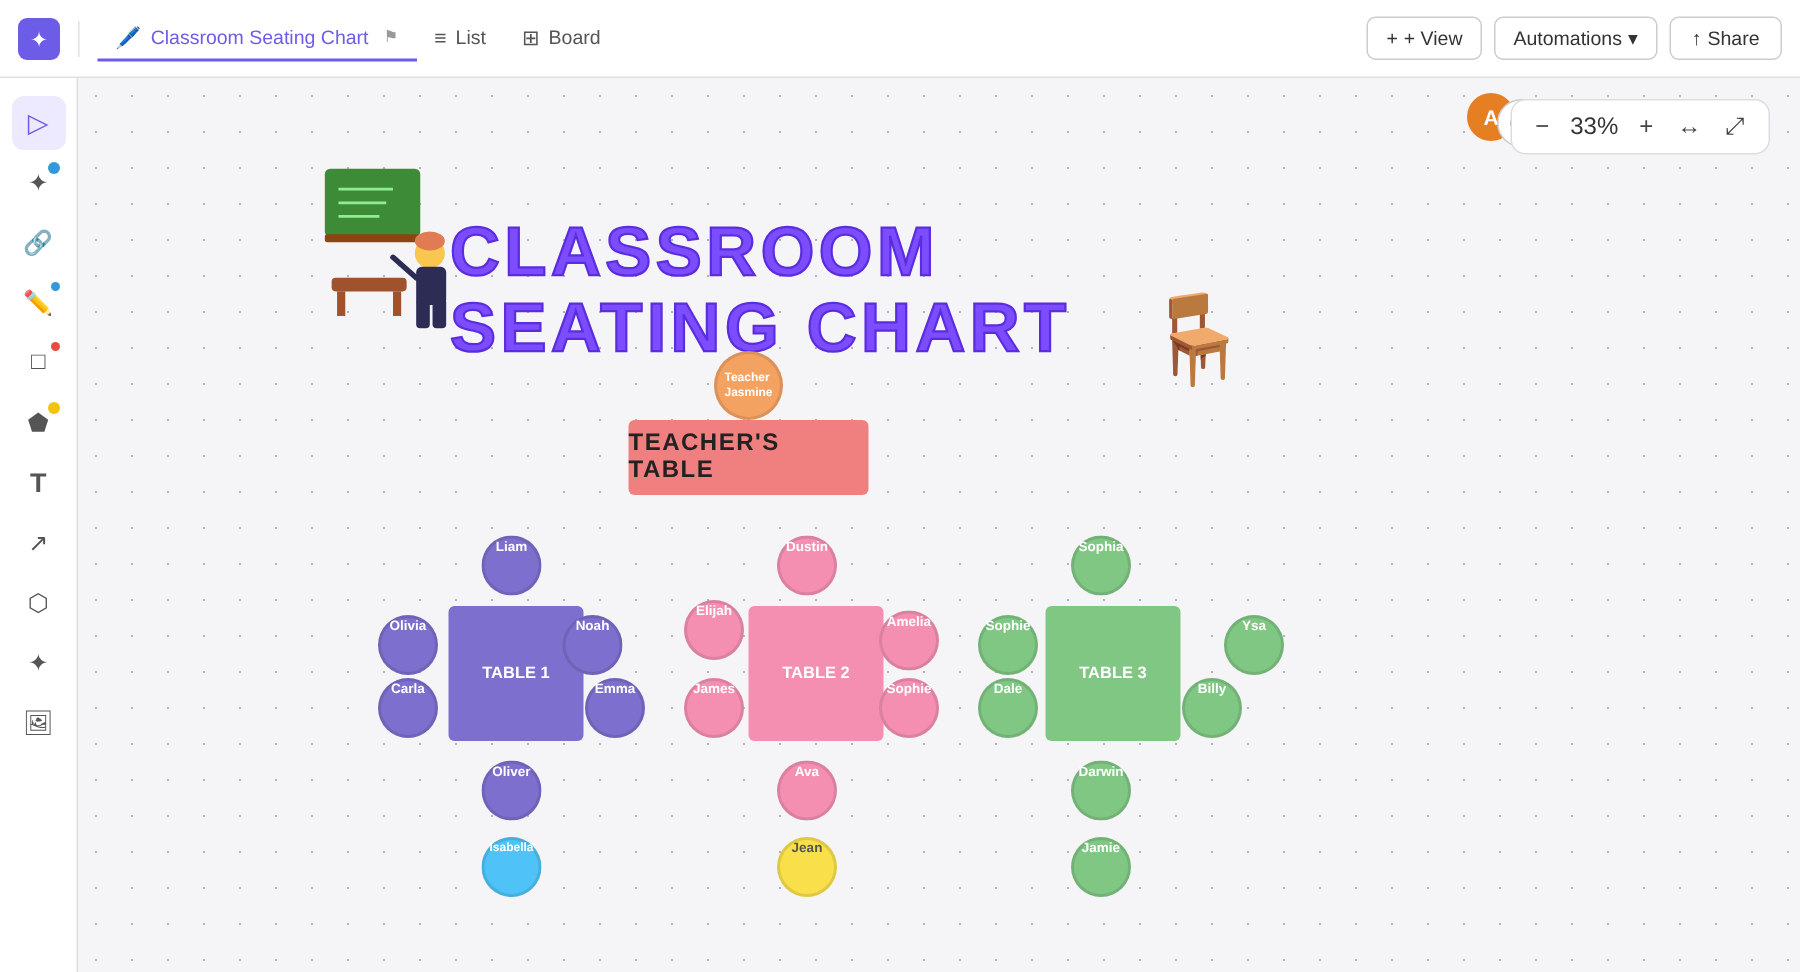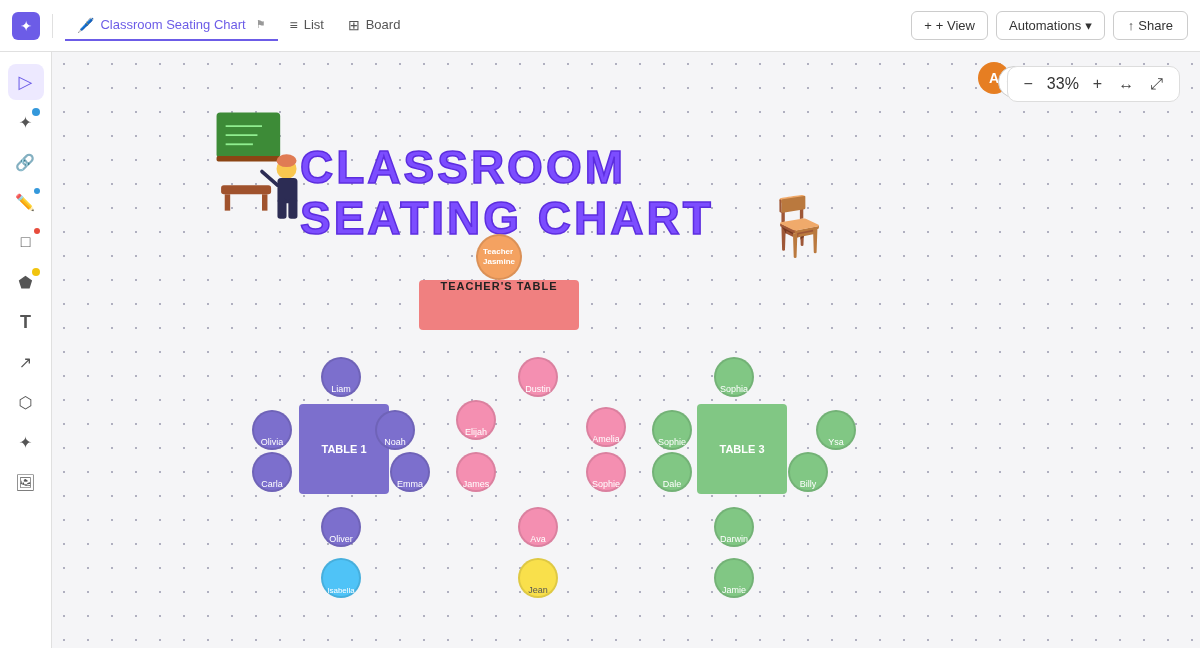--- a/index.html
+++ b/index.html
@@ -112,37 +112,37 @@
       width: 46px; height: 46px; border-radius: 50%;
       display: flex; flex-direction: column; align-items: center; justify-content: center;
       font-size: 9px; font-weight: 600; text-align: center; line-height: 1.2;
       border: 2px solid rgba(0,0,0,0.1);
     }
 
     
     .teachers-table {
       position: absolute;
       background: #f08080; border-radius: 4px;
-      display: flex; align-items: flex-start; justify-content: center;
-      font-size: 11px; font-weight: 700; color: #222; letter-spacing: 1px;
+      display: flex; align-items: center; justify-content: center;
+      font-size: 16px; font-weight: 700; color: #222; letter-spacing: 1px;
     }
 
     
     .student-table {
       position: absolute; border-radius: 4px;
       display: flex; align-items: center; justify-content: center;
       font-size: 11px; font-weight: 700; color: #222; text-align: center;
     }
 
     
     .student-circle {
       position: absolute;
       width: 40px; height: 40px; border-radius: 50%;
-      display: flex; flex-direction: column; align-items: center; justify-content: flex-end;
-      font-size: 9px; font-weight: 400; text-align: center; line-height: 1.2;
+      display: flex; flex-direction: column; align-items: center; justify-content: flex-start;
+      font-size: 9px; font-weight: 700; text-align: center; line-height: 1.2;
       border: 2px solid rgba(0,0,0,0.1);
     }
   </style>
 </head>
 <body>
 
 <div class="topbar">
   <div class="topbar-logo">
     <span class="topbar-logo-inner">✦</span>
   </div>
@@ -317,20 +317,23 @@
     <div class="student-circle" style="left:338px;top:400px;background:#7c6fcd;color:#fff;">
         <span>Emma</span>
       </div>
     <div class="student-circle" style="left:269px;top:455px;background:#7c6fcd;color:#fff;">
         <span>Oliver</span>
       </div>
     <div class="student-circle" style="left:269px;top:506px;background:#4fc3f7;color:#fff;">
         <span style="font-size:8px;">Isabella</span>
       </div>
 
+    <div class="student-table" style="left:447px;top:352px;width:90px;height:90px;background:#f48fb1;color:#fff;">
+      <span>TABLE 2</span>
+    </div>
 
     <div class="student-circle" style="left:466px;top:305px;background:#f48fb1;color:#fff;">
         <span>Dustin</span>
       </div>
     <div class="student-circle" style="left:404px;top:348px;background:#f48fb1;color:#fff;">
         <span>Elijah</span>
       </div>
     <div class="student-circle" style="left:534px;top:355px;background:#f48fb1;color:#fff;">
         <span>Amelia</span>
       </div>

